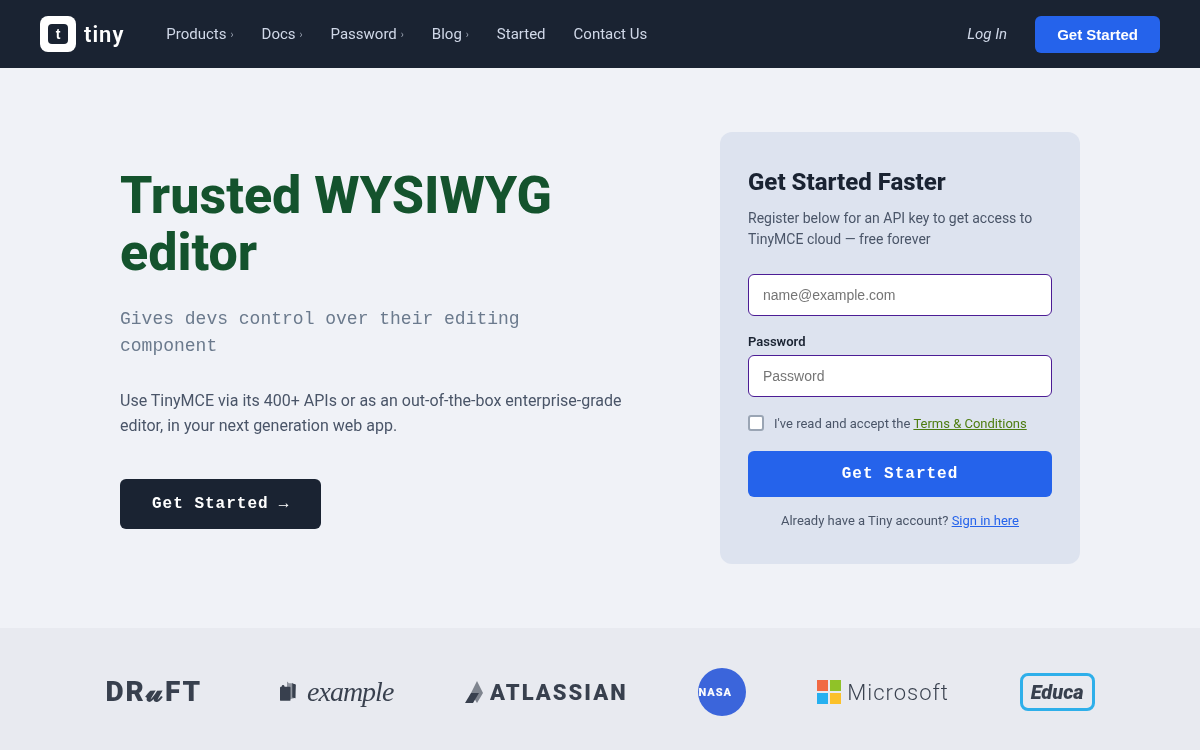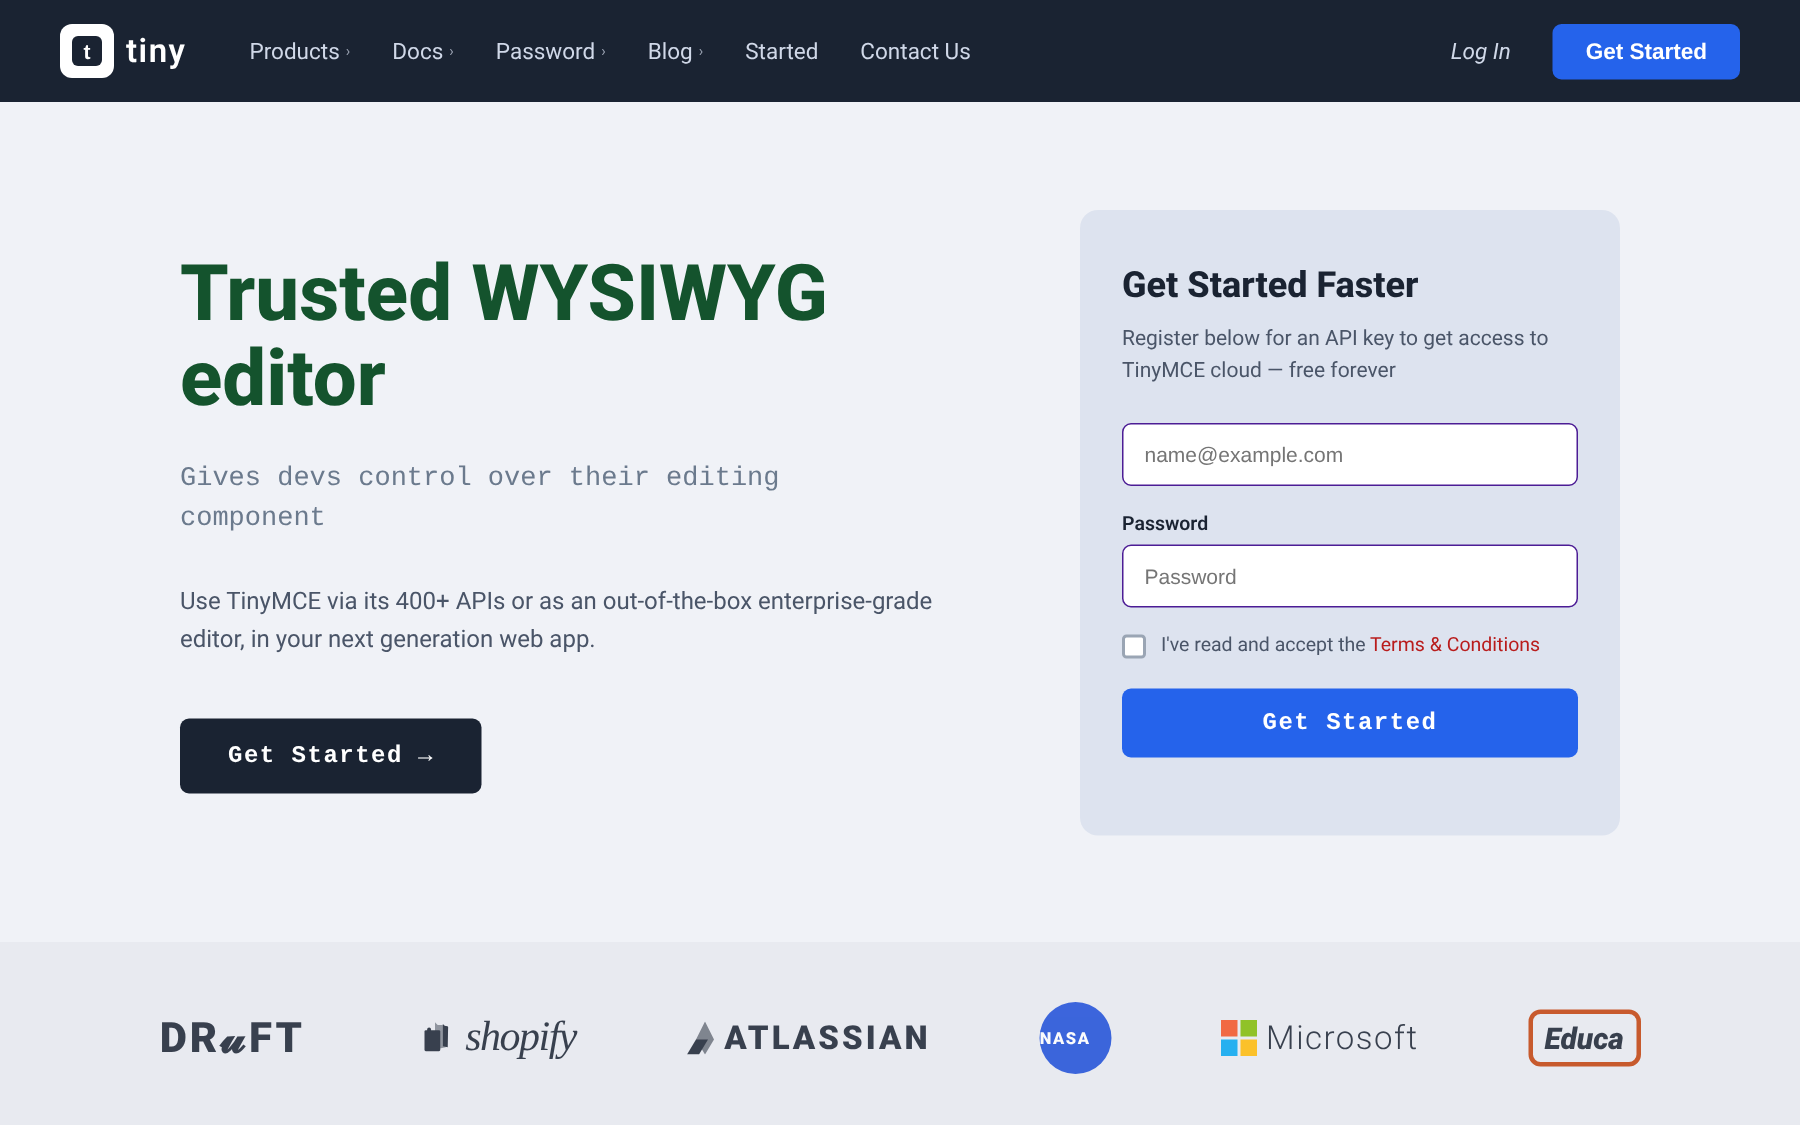--- a/index.html
+++ b/index.html
@@ -183,21 +183,22 @@
       border-radius: 3px;
       background: #fff;
       flex-shrink: 0;
       cursor: pointer;
     }
     .form-checkbox-label {
       font-size: 13px;
       color: #4a5568;
     }
     .form-checkbox-label a {
-      color: #b91c1c;
+      color: #4d7c0f;
+      text-decoration: underline;
     }
     .form-submit {
       width: 100%;
       background: #2563eb;
       color: #fff;
       font-size: 16px;
       font-weight: 700;
       padding: 14px;
       border: none;
       border-radius: 6px;
@@ -261,21 +262,21 @@
       grid-template-columns: 1fr 1fr;
       gap: 2px;
       width: 24px;
       height: 24px;
     }
     .ms-cell-1 { background: #f35325; }
     .ms-cell-2 { background: #81bc06; }
     .ms-cell-3 { background: #05a6f0; }
     .ms-cell-4 { background: #ffba08; }
     .educa-box {
-      border: 3px solid #c2410c;
+      border: 3px solid #0ea5e9;
       border-radius: 8px;
       padding: 4px 8px;
       font-size: 20px;
       font-weight: 900;
       color: #1a2332;
       font-style: italic;
     }
   </style>
 </head>
 <body>
@@ -346,37 +347,41 @@
 
     <div class="form-checkbox-row">
       <div class="form-checkbox"></div>
       <span class="form-checkbox-label">
         I've read and accept the <a>Terms &amp; Conditions</a>
       </span>
     </div>
 
     <button class="form-submit">Get Started</button>
 
+    <p class="form-signin">
+      <span>Already have a Tiny account? </span>
+      <a>Sign in here</a>
+    </p>
   </div>
 </section>
 
 <div class="logos-strip">
 
   <div class="logo-brand drift-logo">
     <span class="logo-brand-text">DR𝓾FT</span>
   </div>
 
   <div class="logo-brand">
     <svg class="shopify-icon" viewBox="0 0 28 32" fill="none">
       <path d="M24 8s-.1-.7-.7-.9l-1.9-.4s-1.3-1.3-1.4-1.4v16.9L23.8 23S24 8.1 24 8z" fill="#1a2332"></path>
       <path d="M19.3 6.1c-.1 0-3.2-.1-3.2-.1S14.5 4.5 14.3 4.3C14.1 4.1 14 4 14 4v20.8l8.2-1.8S24 8.1 24 8c0 0-.1-.7-.7-.9-1.1-.2-2.8-.5-2.8-.5S19.4 5.6 19.3 6.1z" fill="#1a2332" opacity="0.5"></path>
       <rect x="6" y="10" width="12" height="16" rx="1" fill="#1a2332"></rect>
       <rect x="8" y="8" width="3" height="4" rx="1.5" fill="#1a2332"></rect>
     </svg>
-    <span class="logo-brand-text" style="font-family: Georgia, serif; font-style: italic; font-weight: 400; font-size:28px;">shopify</span>
+    <span class="logo-brand-text" style="font-family: Georgia, serif; font-style: italic; font-weight: 400; font-size:28px;">example</span>
   </div>
 
   <div class="logo-brand">
     <svg width="20" height="22" viewBox="0 0 20 22">
       <path d="M7 12L1 22h8l6-10z" fill="#1a2332"></path>
       <path d="M13 0L7 12l6 10 6-10z" fill="#1a2332" opacity="0.6"></path>
     </svg>
     <span class="logo-brand-text" style="font-size:22px; letter-spacing: 2px;">ATLASSIAN</span>
   </div>
 

